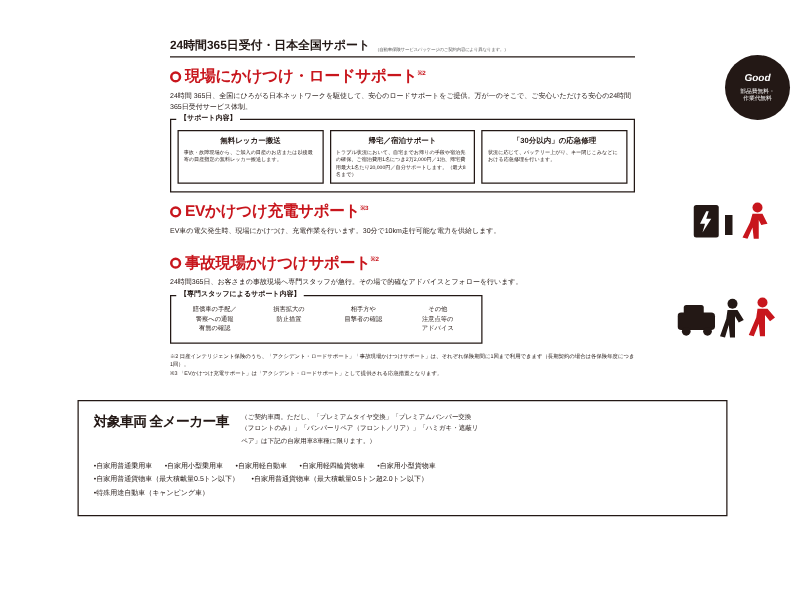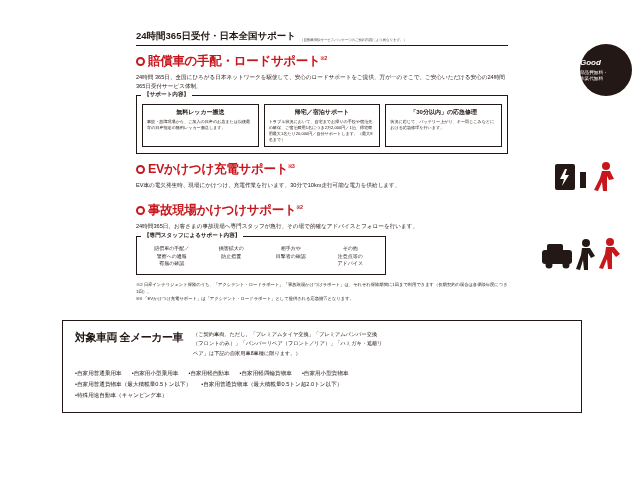--- a/index.html
+++ b/index.html
@@ -67,21 +67,21 @@
   .four { display:flex; gap:0px; margin-top:3px; }
   .four .col {
     flex:1 1 0; text-align:center; font-size:5px; line-height:1.5;
     padding:0 2px;
   }
 
   
   .badge {
     position:absolute; right:8px; top:44px; width:52px; height:52px;
     border-radius:50%; background:#231815; color:#fff;
-    display:flex; flex-direction:column; align-items:flex-start; justify-content:center;
+    display:flex; flex-direction:column; align-items:center; justify-content:center;
     text-align:center; line-height:1.3;
   }
   .badge .b1 { font-size:8px; font-weight:bold; font-style:italic; color:#fff; }
   .badge .b2 { font-size:4.6px; margin-top:2px; }
   .badge .b3 { font-size:4.6px; }
 
   .ev-art { position:absolute; right:14px; top:160px; width:72px; height:34px; }
   .acc-art { position:absolute; right:14px; top:236px; width:84px; height:40px; }
 
   .notes { margin-top:6px; font-size:4.3px; line-height:1.7; color:#231815; }
@@ -105,21 +105,21 @@
 
   <div class="top">
 
     <div class="headline">
       <div class="h-main">24時間365日受付・日本全国サポート</div>
       <div class="h-note">（自動車保険サービスパッケージのご契約内容により異なります。）</div>
     </div>
 
     <div class="sec-title">
       <div class="ring"></div>
-      <div class="t"><span>賠償車の手配・ロードサポート</span><span class="sup">※2</span></div>
+      <div class="t"><span>現場にかけつけ・ロードサポート</span><span class="sup">※2</span></div>
     </div>
     <div class="body-text">24時間 365日、全国にひろがる日本ネットワークを駆使して、安心のロードサポートをご提供。万が一のそこで、ご安心いただける安心の24時間365日受付サービス体制。</div>
 
     <div class="frame">
       <div class="legend">【サポート内容】</div>
       <div class="cards">
         <div class="card">
           <div class="ct">無料レッカー搬送</div>
           <div class="cb">事故・故障現場から、ご加入の日産のお店または以後最寄の日産指定の無料レッカー搬送します。</div>
         </div>

